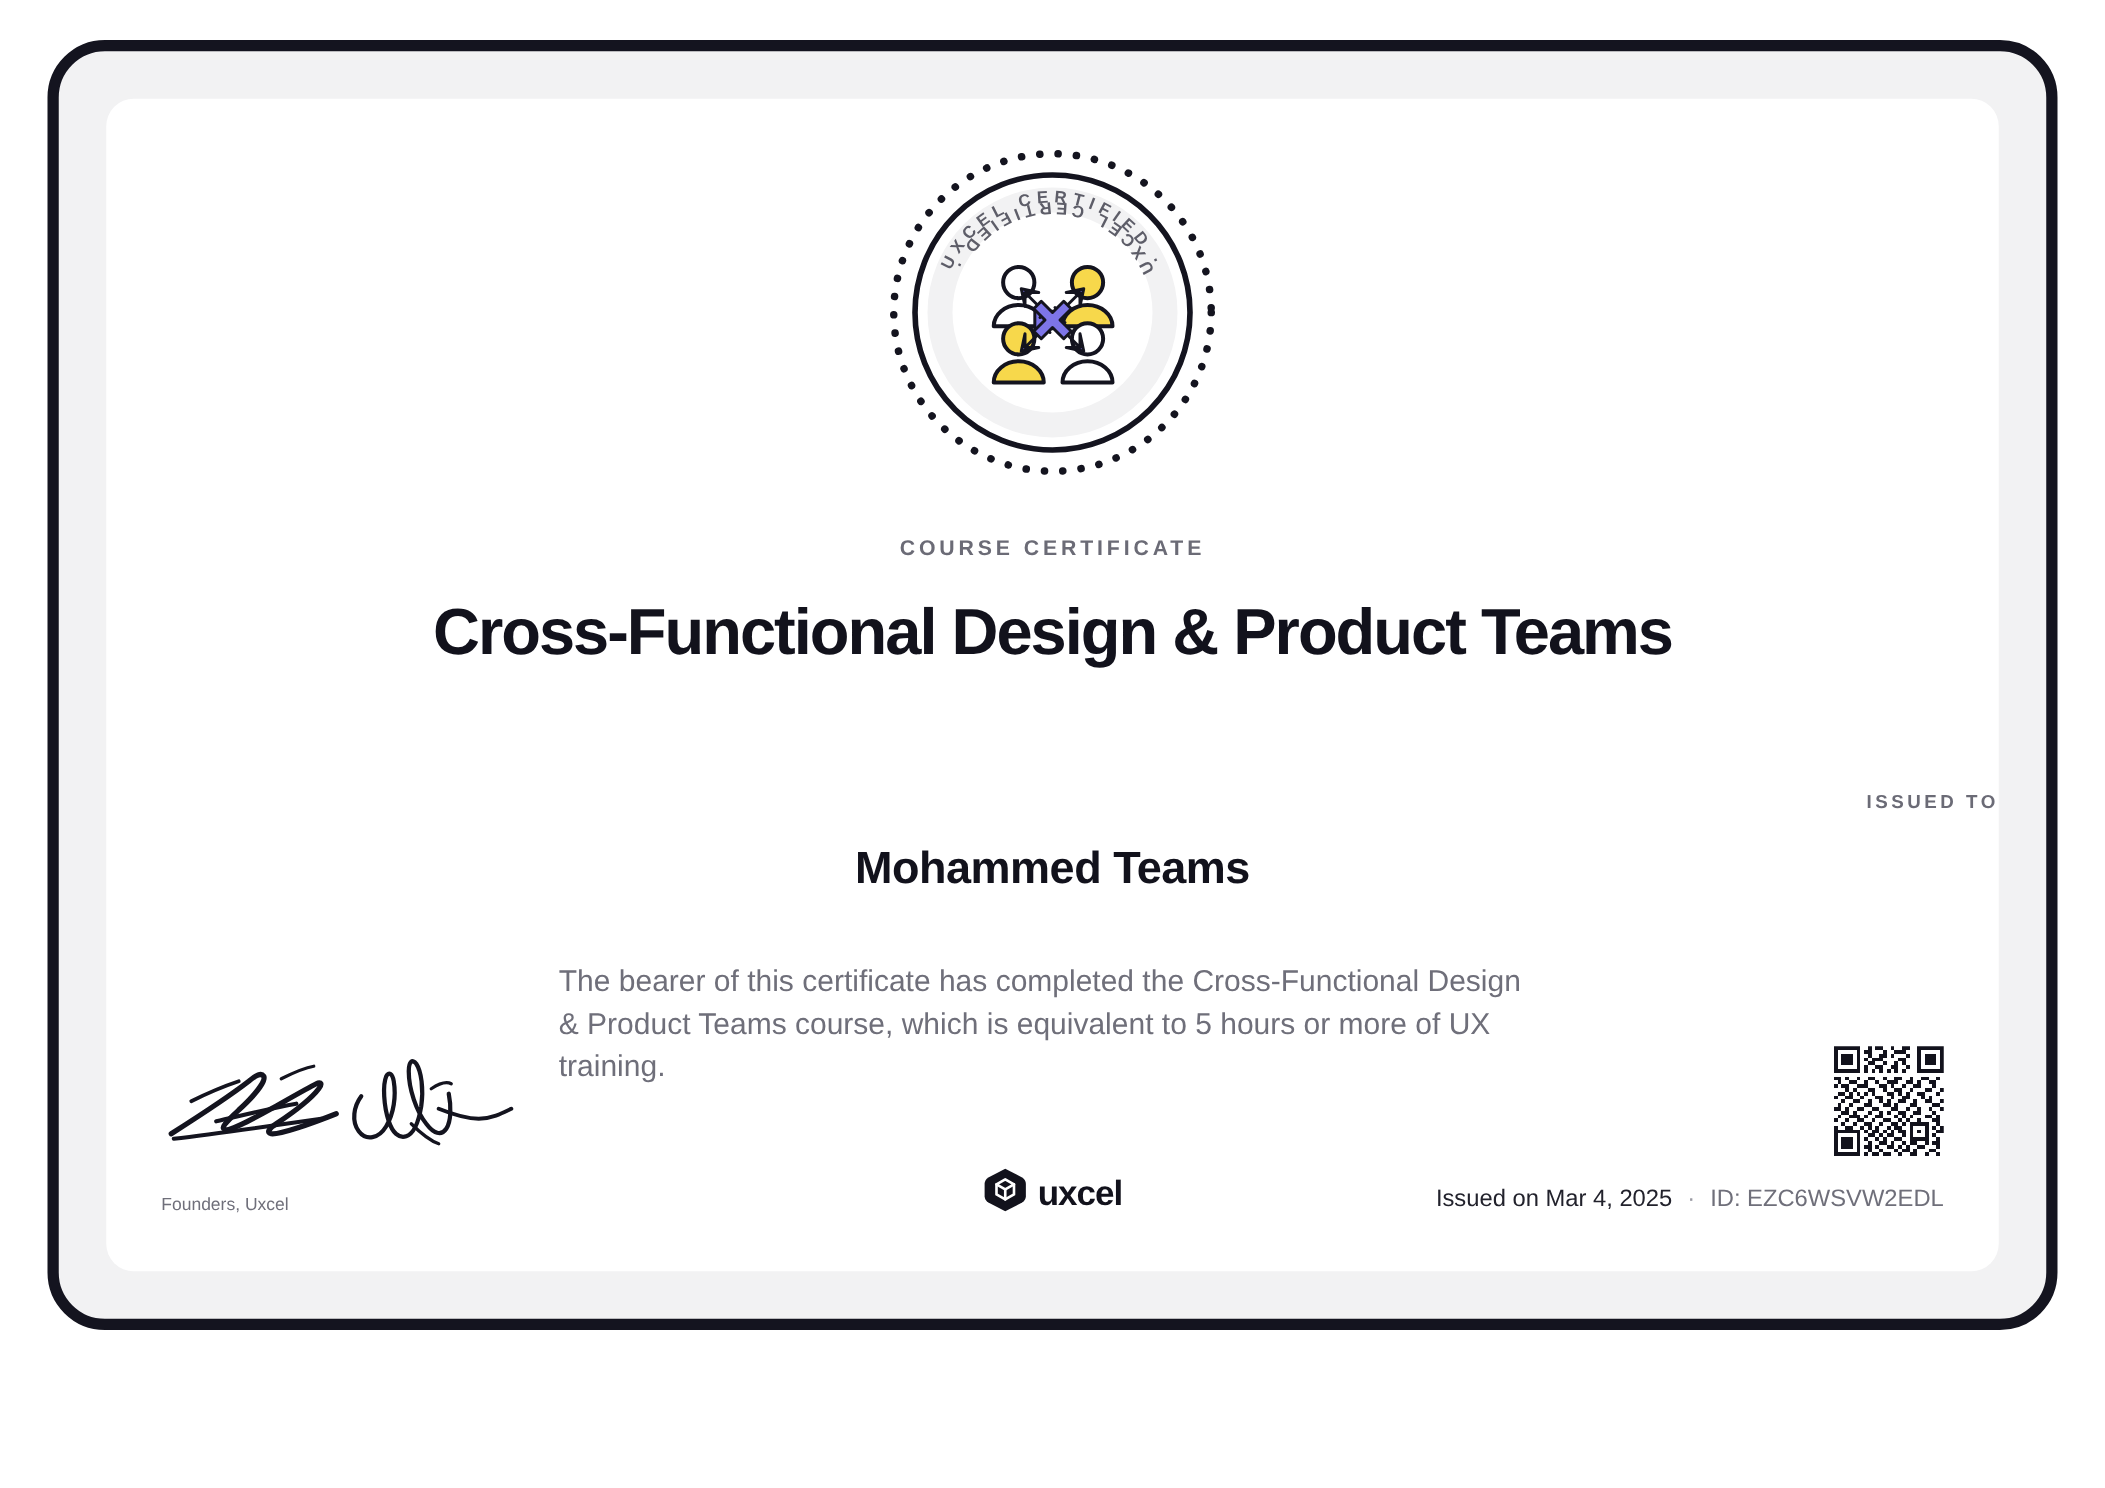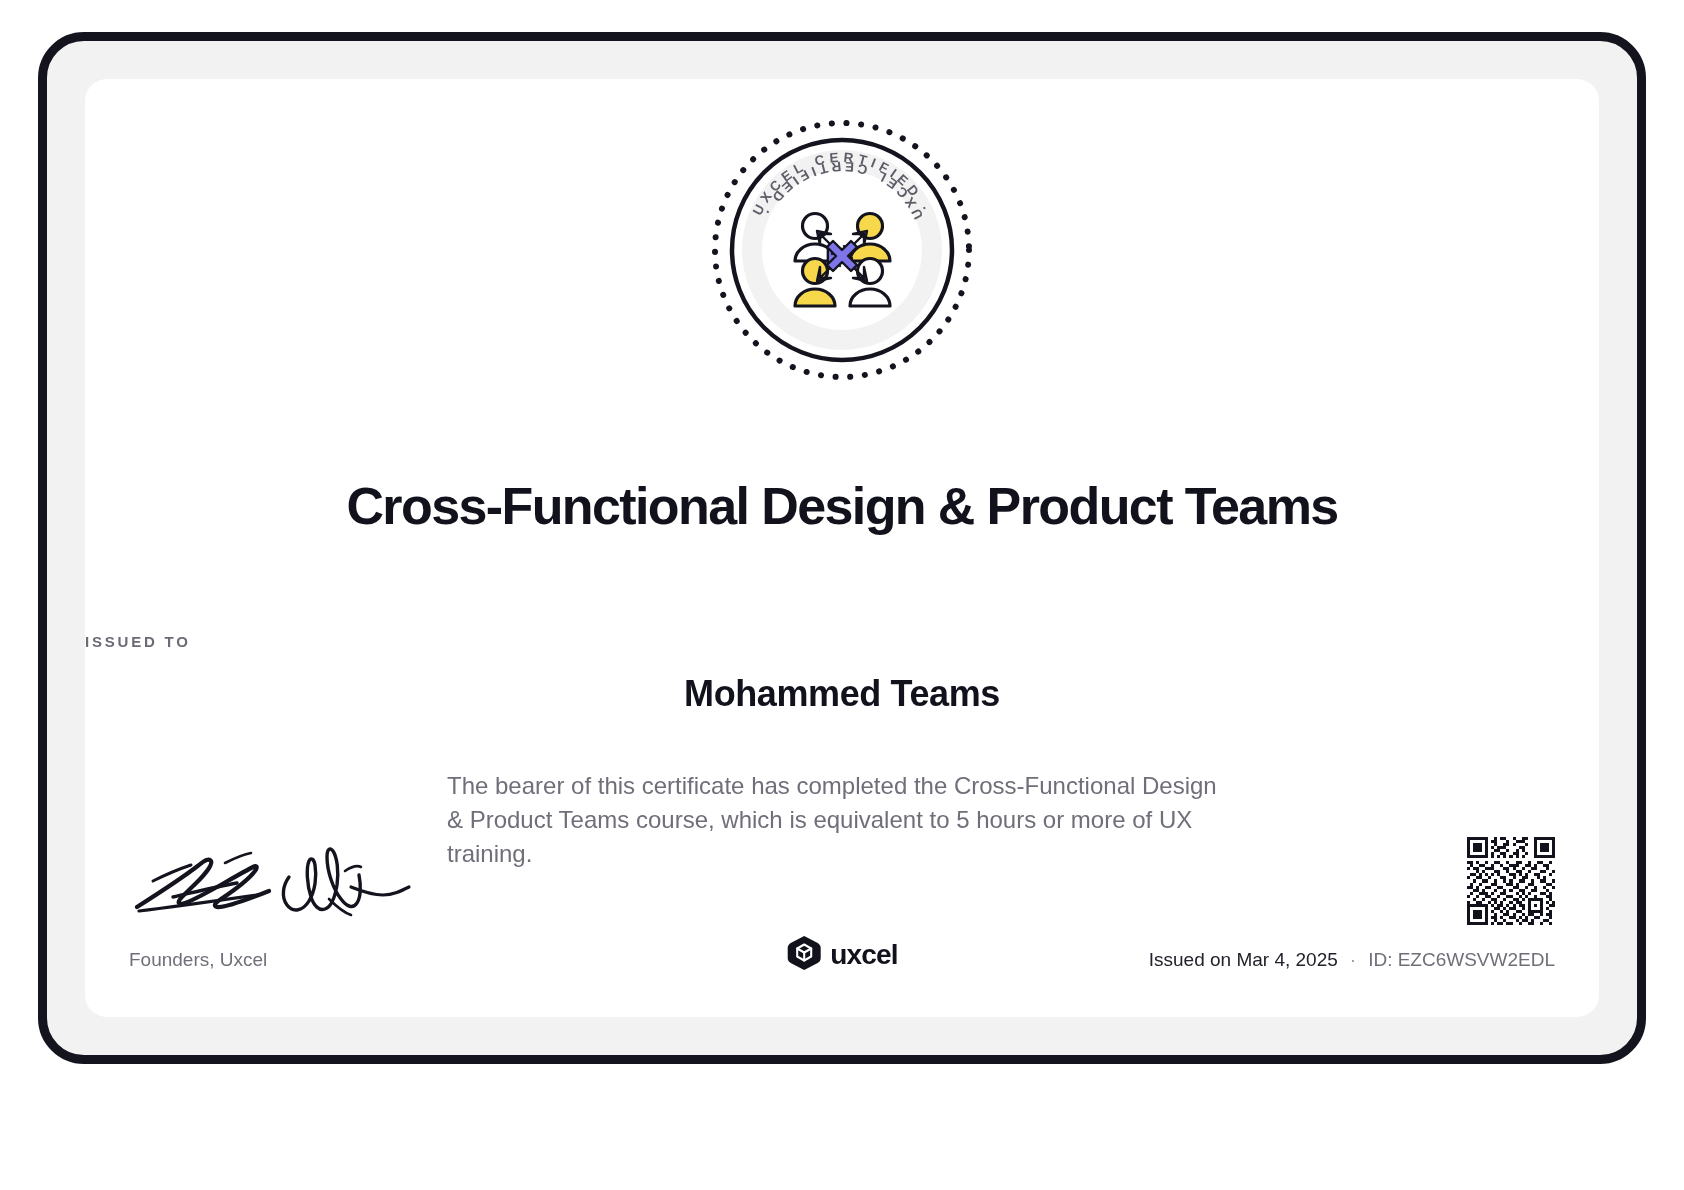--- a/index.html
+++ b/index.html
@@ -73,21 +73,21 @@
     color: #12121c;
     white-space: nowrap;
   }
 
   
   .issued-to-label {
     position: absolute;
     top: 554px;
     left: 0;
     width: 100%;
-    text-align: left;
+    text-align: right;
     font-size: 15px;
     font-weight: 700;
     letter-spacing: 2.8px;
     color: #6b6b76;
   }
   .recipient-name {
     position: absolute;
     top: 594px;
     left: 0;
     width: 100%;
@@ -117,21 +117,21 @@
     bottom: 96px;
     width: 300px;
     height: 80px;
   }
   .signatures svg { display: block; }
 
   .founders-label {
     position: absolute;
     left: 44px;
     bottom: 46px;
-    font-size: 19px;
+    font-size: 14px;
     color: #6f6f7a;
   }
 
   .brand-logo {
     position: absolute;
     left: 50%;
     bottom: 42px;
     transform: translateX(-50%);
     display: flex;
     align-items: center;
@@ -237,20 +237,21 @@
 
               <path d="M6,6 L22,22 L11,22 L25,25 L22,11 L22,22 L6,6 L10,2 Z"></path>
             </g>
 
             <path d="M-9,-15 L0,-6 L9,-15 L15,-9 L6,0 L15,9 L9,15 L0,6 L-9,15 L-15,9 L-6,0 L-15,-9 Z" fill="#7d75e8" stroke="#14141f" stroke-width="2.4" stroke-linejoin="round"></path>
           </g>
         </g>
       </svg>
     </div>
 
+    <div class="kicker">COURSE CERTIFICATE</div>
 
     <h1 class="course-title">Cross-Functional Design &amp; Product Teams</h1>
 
     <div class="issued-to-label">ISSUED TO</div>
     <div class="recipient-name">Mohammed Teams</div>
 
     <p class="description">The bearer of this certificate has completed the Cross-Functional Design &amp; Product Teams course, which is equivalent to 5 hours or more of UX training.</p>
 
     <div class="signatures">
       <svg width="300" height="80" viewBox="0 0 300 80" xmlns="http://www.w3.org/2000/svg">

